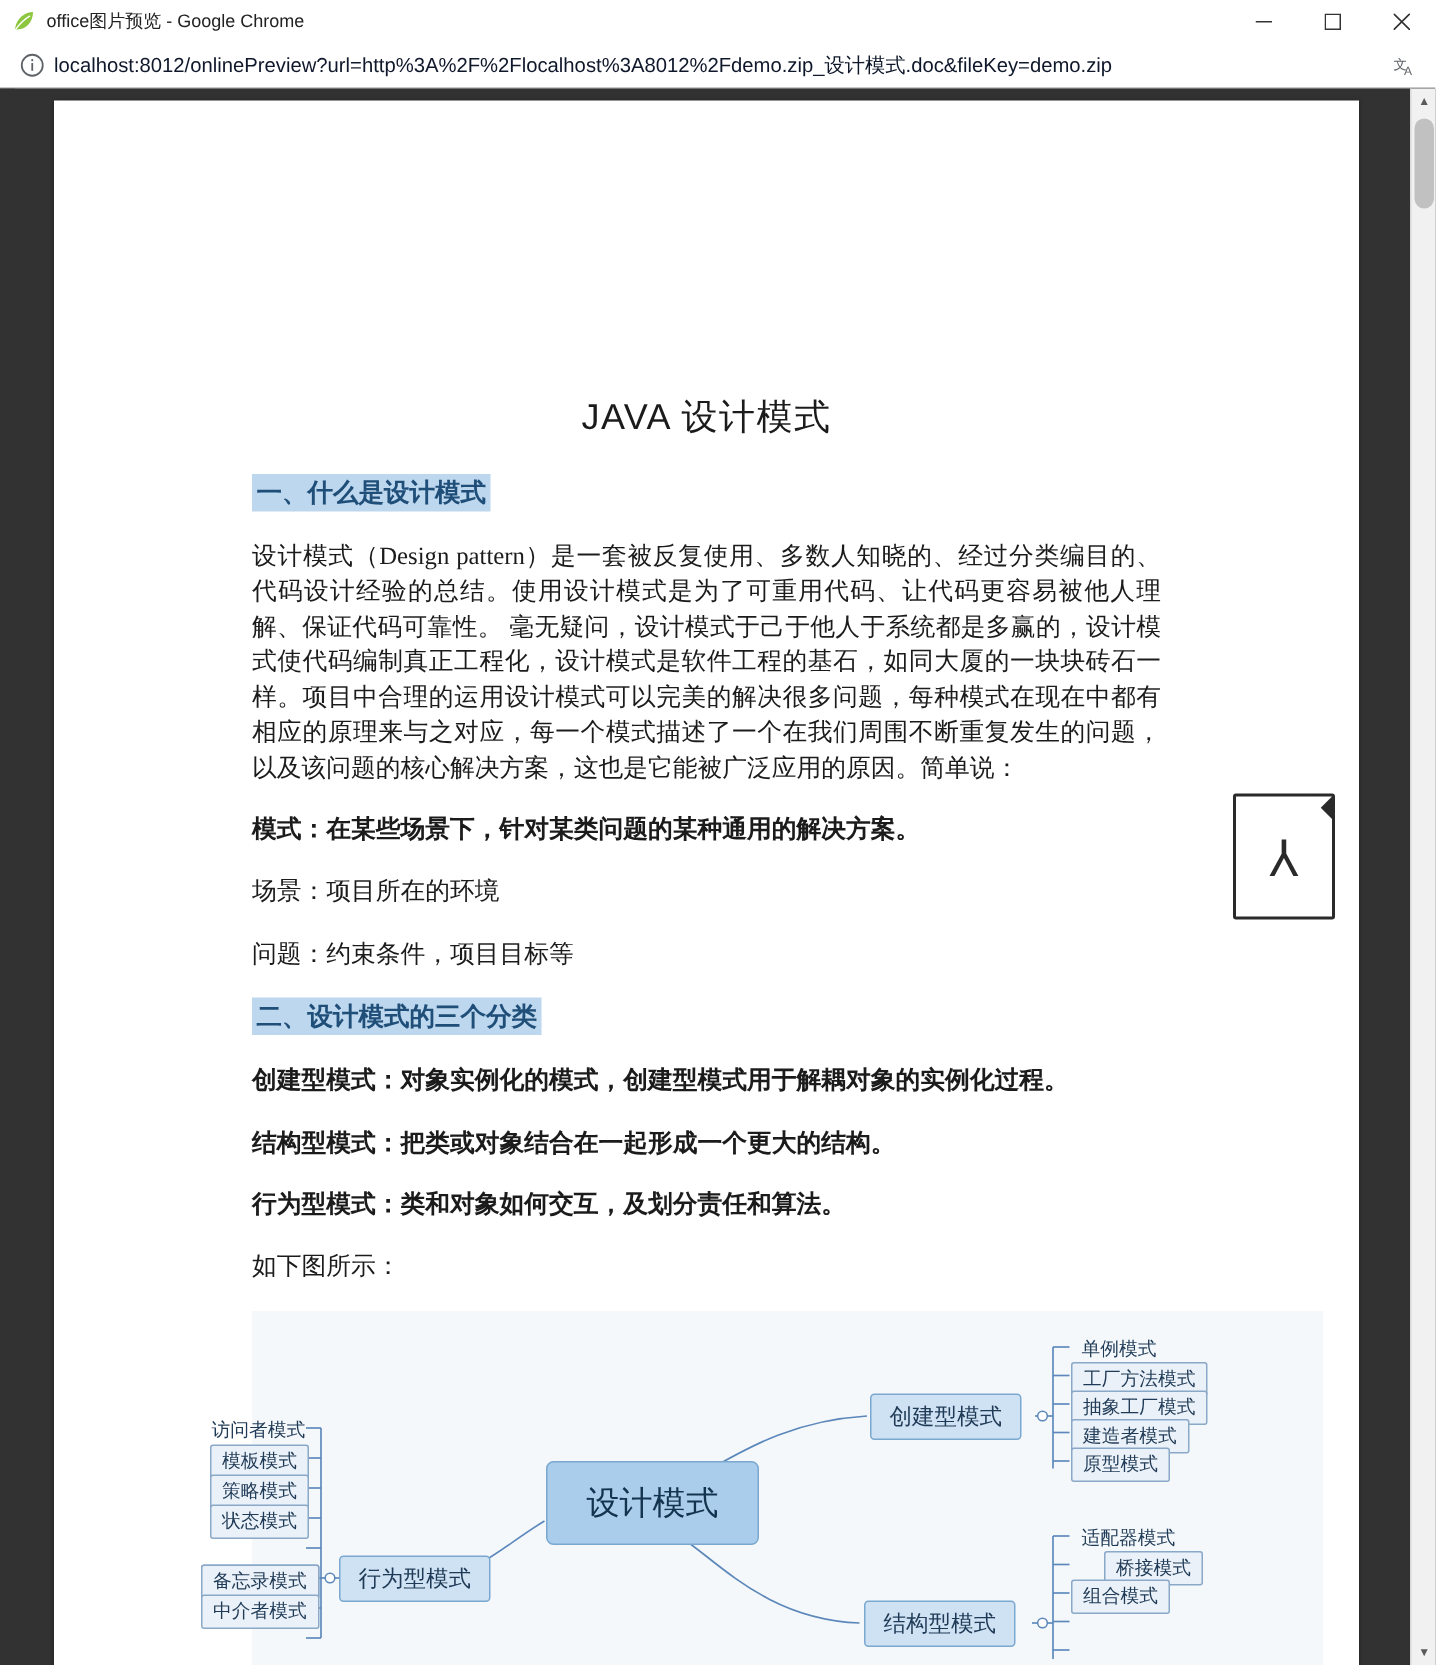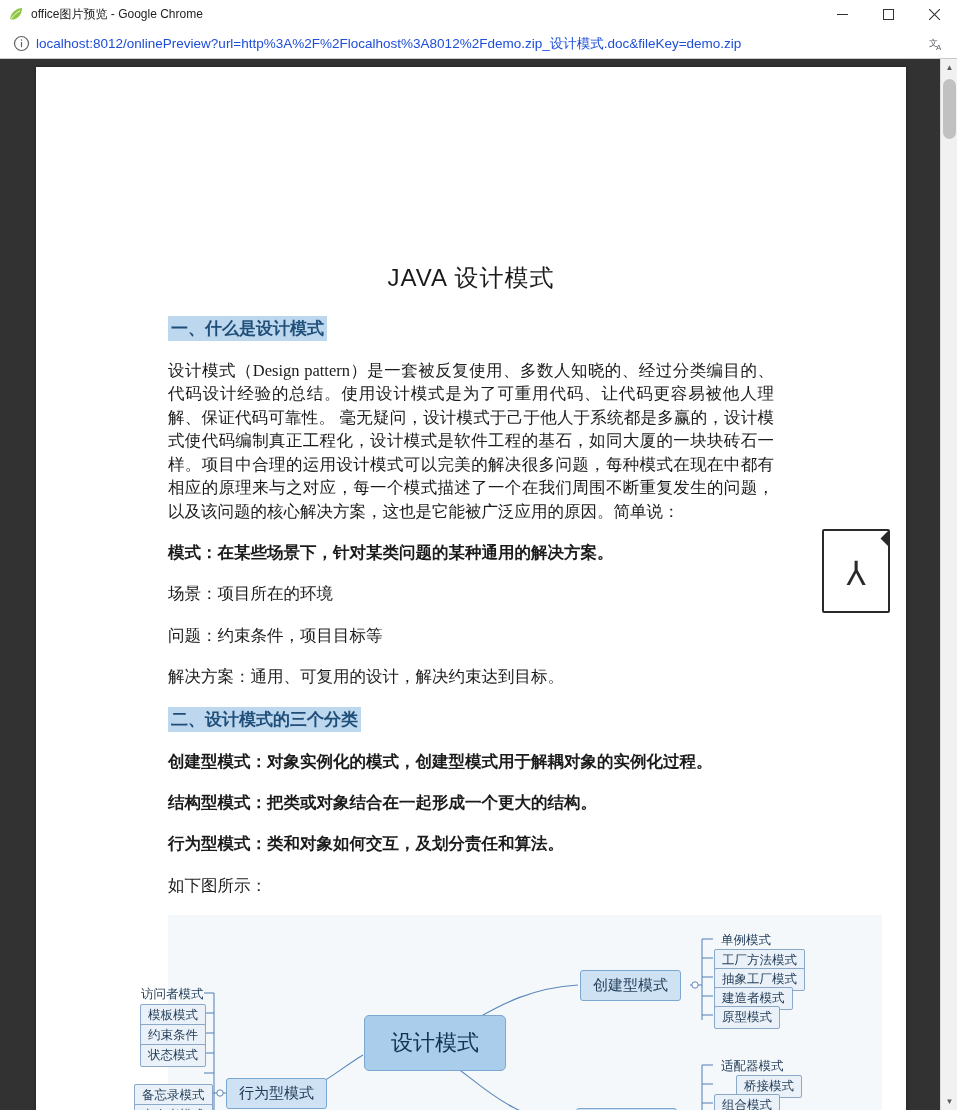--- a/index.html
+++ b/index.html
@@ -68,21 +68,21 @@
   }
   .omnibox {
     flex: 1;
     display: flex; align-items: center;
     height: 24px;
     font-size: 13.5px;
     color: #202124;
     overflow: hidden;
     white-space: nowrap;
   }
-  .url-main { color: #1d4ed8; }
+  .url-main { color: #0f172a; }
   .translate-icon {
     width: 26px; height: 24px;
     display: flex; align-items: center; justify-content: center;
     flex: none; margin-right: 2px;
   }
 
   
   .content {
     flex: 1;
     position: relative;
@@ -309,21 +309,20 @@
 
           <div class="doc-title">JAVA 设计模式</div>
 
           <div class="heading-wrap">
             <span class="heading">一、什么是设计模式</span>
           </div>
           <p class="para">设计模式（Design pattern）是一套被反复使用、多数人知晓的、经过分类编目的、代码设计经验的总结。使用设计模式是为了可重用代码、让代码更容易被他人理解、保证代码可靠性。 毫无疑问，设计模式于己于他人于系统都是多赢的，设计模式使代码编制真正工程化，设计模式是软件工程的基石，如同大厦的一块块砖石一样。项目中合理的运用设计模式可以完美的解决很多问题，每种模式在现在中都有相应的原理来与之对应，每一个模式描述了一个在我们周围不断重复发生的问题，以及该问题的核心解决方案，这也是它能被广泛应用的原因。简单说：</p>
           <p class="para bold">模式：在某些场景下，针对某类问题的某种通用的解决方案。</p>
           <p class="para">场景：项目所在的环境</p>
           <p class="para">问题：约束条件，项目目标等</p>
-          <p class="para">解决方案：通用、可复用的设计，解决约束达到目标。</p>
 
           <div class="heading-wrap">
             <span class="heading">二、设计模式的三个分类</span>
           </div>
           <p class="para bold">创建型模式：对象实例化的模式，创建型模式用于解耦对象的实例化过程。</p>
           <p class="para bold">结构型模式：把类或对象结合在一起形成一个更大的结构。</p>
           <p class="para bold">行为型模式：类和对象如何交互，及划分责任和算法。</p>
           <p class="para">如下图所示：</p>
 
           <div class="mindmap">
@@ -381,21 +380,21 @@
             <div class="node" style="left:546px; top:53px;">抽象工厂模式</div>
             <div class="node" style="left:546px; top:72px;">建造者模式</div>
             <div class="node" style="left:546px; top:91px;">原型模式</div>
 
             <div class="node" style="left:546px; top:141px; border:none; background:transparent;">适配器模式</div>
             <div class="node" style="left:568px; top:160px;">桥接模式</div>
             <div class="node" style="left:546px; top:179px;">组合模式</div>
 
             <div class="node" style="left:-34px; top:69px; border:none; background:transparent;">访问者模式</div>
             <div class="node" style="left:-28px; top:89px;">模板模式</div>
-            <div class="node" style="left:-28px; top:109px;">约束条件</div>
+            <div class="node" style="left:-28px; top:109px;">策略模式</div>
             <div class="node" style="left:-28px; top:129px;">状态模式</div>
             <div class="node" style="left:-34px; top:149px;margin-top:20px;">观察者模式</div>
             <div class="node" style="left:-34px; top:169px;">备忘录模式</div>
             <div class="node" style="left:-34px; top:189px;">中介者模式</div>
 
           </div>
 
         </div>
       </div>
     </div>

